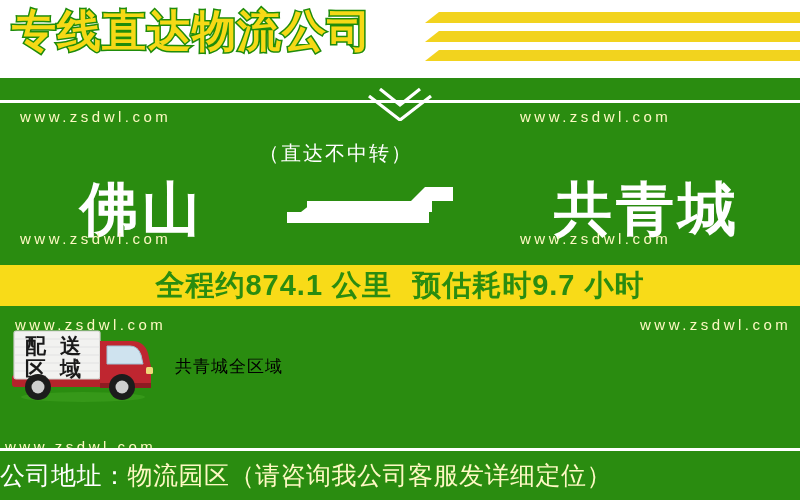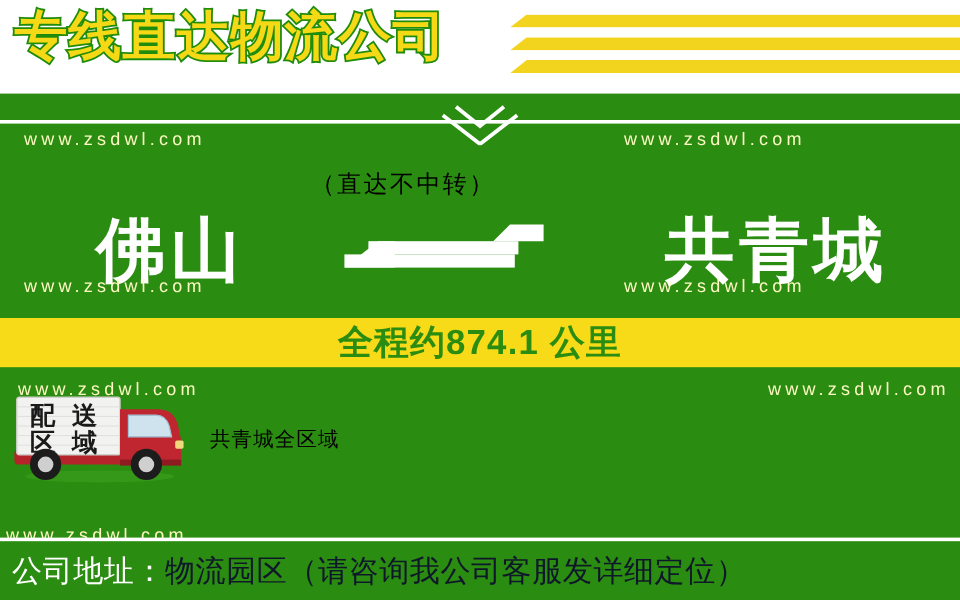--- a/index.html
+++ b/index.html
@@ -80,21 +80,21 @@
     letter-spacing:3.5px;
     white-space:nowrap;
     font-family:"Liberation Sans", sans-serif;
   }
 
   .direct-label {
     position:absolute;
     left:0; top:62px;
     width:672px;
     text-align:center;
-    color:#000000;
+    color:#ffffff;
     font-size:20px;
     letter-spacing:2px;
   }
 
   .route {
     position:absolute;
     left:0; top:95px;
     width:800px; height:80px;
   }
   .city {
@@ -177,30 +177,29 @@
     width:800px; height:3px;
     background:#ffffff;
   }
   .footer {
     position:absolute;
     left:0; top:451px;
     width:800px; height:49px;
     background:#2a8c10;
     display:flex;
     align-items:center;
-    padding-left:10px;
   }
   .footer-label {
     color:#ffffff;
     font-size:25px;
     letter-spacing:0.5px;
     white-space:nowrap;
   }
   .footer-value {
-    color:#0f172a;
+    color:#fef9c3;
     font-size:25px;
     letter-spacing:0.5px;
     white-space:nowrap;
   }
 </style>
 </head>
 <body>
 
 <div class="poster">
 
@@ -237,20 +236,21 @@
           <rect x="2" y="27" width="142" height="11" fill="#ffffff"></rect>
         </svg>
       </div>
 
 
       <div class="city city-to">共青城</div>
     </div>
 
     <div class="yellow-bar">
       <span class="yb-text">全程约874.1 公里</span>
+      <span class="yb-text">预估耗时9.7 小时</span>
     </div>
 
     <div class="truck-row">
       <div class="truck">
         <svg width="150" height="80" viewBox="0 0 150 80">
           <ellipse cx="75" cy="74" rx="62" ry="5" fill="#3fa321" opacity="0.55"></ellipse>
 
           <rect x="4" y="52" width="138" height="12" rx="3" fill="#b5232b"></rect>
 
           <rect x="6" y="8" width="86" height="48" rx="2" fill="#f2f2f0" stroke="#cfcfcb" stroke-width="1.2"></rect>

